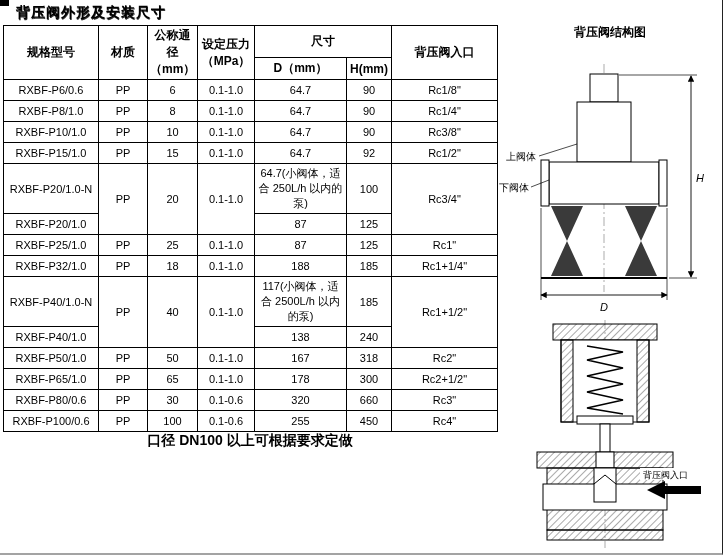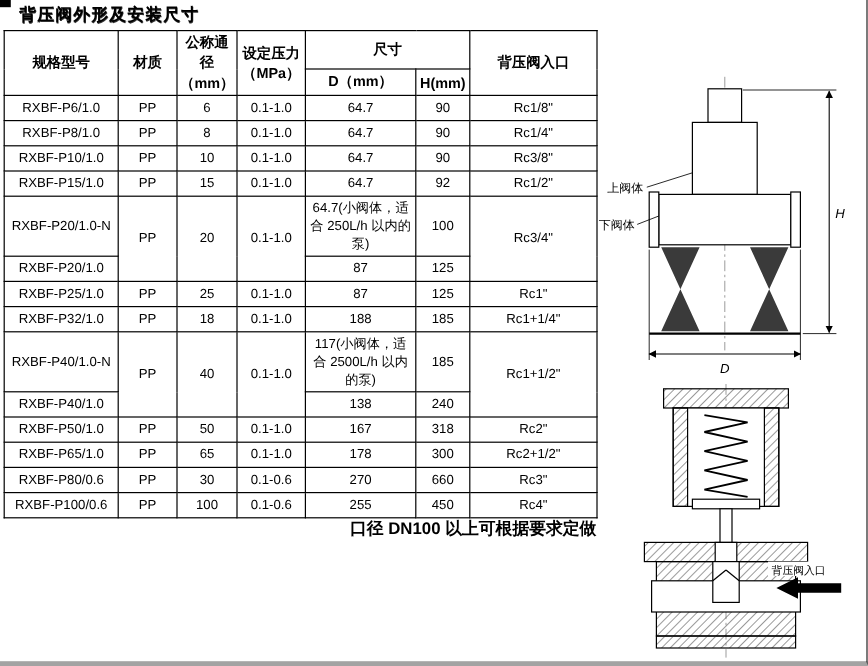--- a/index.html
+++ b/index.html
@@ -2,42 +2,42 @@
 <html><head>
 <meta charset="utf-8">
 <style>
   * { margin: 0; padding: 0; box-sizing: border-box; }
   html, body { background: #fff; }
   body {
     width: 723px; height: 555px;
     font-family: "Liberation Sans", "DejaVu Sans", sans-serif;
     color: #000; position: relative; overflow: hidden;
   }
-  .page { position: absolute; inset: 0; width: 723px; height: 555px; border-right: 1px solid #222; border-bottom: 4px solid #a3a3a3; background: #fff; }
+  .page { position: absolute; inset: 0; width: 723px; height: 555px; border-right: 1px solid #222; border-bottom: 2px solid #a3a3a3; background: #fff; }
   .corner-mark { position: absolute; top: 0; left: 0; width: 9px; height: 6px; background: #000; }
   .doc-title { position: absolute; top: 4px; left: 16px; font-size: 14px; font-weight: bold; letter-spacing: 1px; text-shadow: 0.5px 0.5px 0 #333; }
 
   .table-wrap { position: absolute; top: 25px; left: 3px; }
   table { border-collapse: collapse; table-layout: fixed; width: 494px; background: #fff; }
   th, td { border: 1px solid #000; text-align: center; vertical-align: middle; font-size: 11px; padding: 1px 2px; overflow: hidden; }
   th { font-size: 12px; font-weight: bold; }
   col.c-model { width: 95px; }
   col.c-mat { width: 49px; }
   col.c-dia { width: 50px; }
   col.c-press { width: 57px; }
   col.c-d { width: 92px; }
   col.c-h { width: 45px; }
   col.c-conn { width: 106px; }
   thead tr:first-child { height: 30px; }
   thead tr:last-child { height: 20px; }
   tbody tr { height: 21px; }
   tbody tr:nth-child(5), tbody tr:nth-child(9) { height: 50px; }
   .pre { white-space: pre-line; }
 
-  .note { position: absolute; top: 432px; left: 3px; width: 494px; text-align: right; font-size: 14px; font-weight: bold; }
+  .note { position: absolute; top: 432px; left: 3px; width: 494px; text-align: center; font-size: 14px; font-weight: bold; }
 
   .diagram-panel { position: absolute; left: 497px; top: 0; width: 226px; height: 555px; }
   .diagram-title { position: absolute; top: 24px; left: 0; width: 100%; text-align: center; font-size: 12px; font-weight: bold; }
   .svg-outline { position: absolute; top: 48px; left: 0; }
   .svg-section { position: absolute; top: 318px; left: 0; }
   svg text { font-family: "Liberation Sans", "DejaVu Sans", sans-serif; }
 </style>
 </head>
 <body>
 
@@ -67,21 +67,21 @@
           <th colspan="2">尺寸</th>
           <th rowspan="2">背压阀入口</th>
         </tr>
         <tr>
           <th>D（mm）</th>
           <th>H(mm)</th>
         </tr>
       </thead>
       <tbody>
           <tr>
-            <td>RXBF-P6/1.0</td>
+            <td>RXBF-P6/0.6</td>
             <td>PP</td>
             <td>6</td>
             <td>0.1-1.0</td>
             <td>64.7</td>
             <td>90</td>
             <td>Rc1/8"</td>
           </tr>
           <tr>
             <td>RXBF-P8/1.0</td>
             <td>PP</td>
@@ -171,40 +171,41 @@
             <td>0.1-1.0</td>
             <td>178</td>
             <td>300</td>
             <td>Rc2+1/2"</td>
           </tr>
           <tr>
             <td>RXBF-P80/0.6</td>
             <td>PP</td>
             <td>30</td>
             <td>0.1-0.6</td>
-            <td>270</td>
+            <td>320</td>
             <td>660</td>
             <td>Rc3"</td>
           </tr>
           <tr>
             <td>RXBF-P100/0.6</td>
             <td>PP</td>
             <td>100</td>
             <td>0.1-0.6</td>
             <td>255</td>
             <td>450</td>
             <td>Rc4"</td>
           </tr>
         </tbody>
     </table>
   </div>
 
   <div class="note">口径 DN100 以上可根据要求定做</div>
 
   <div class="diagram-panel">
+    <div class="diagram-title">背压阀结构图</div>
 
     <svg class="svg-outline" width="226" height="266" viewBox="0 0 226 266">
       <defs>
         <marker id="arr" viewBox="0 0 10 10" refX="9" refY="5" markerWidth="7" markerHeight="7" orient="auto-start-reverse">
           <path d="M0,0 L10,5 L0,10 z" fill="#000"></path>
         </marker>
       </defs>
       <line x1="107" y1="16" x2="107" y2="244" stroke="#888" stroke-width="0.7" stroke-dasharray="9 3 2 3"></line>
 
       <rect x="93" y="26" width="28" height="28" fill="#fff" stroke="#000"></rect>

